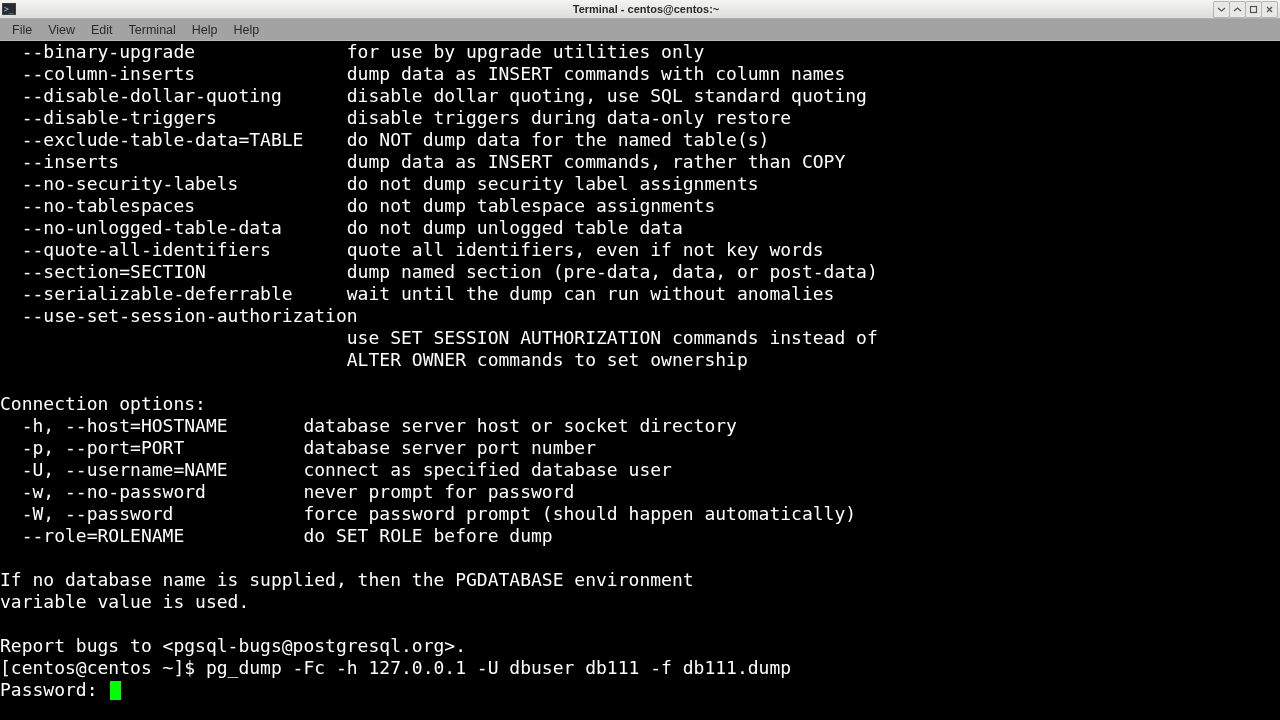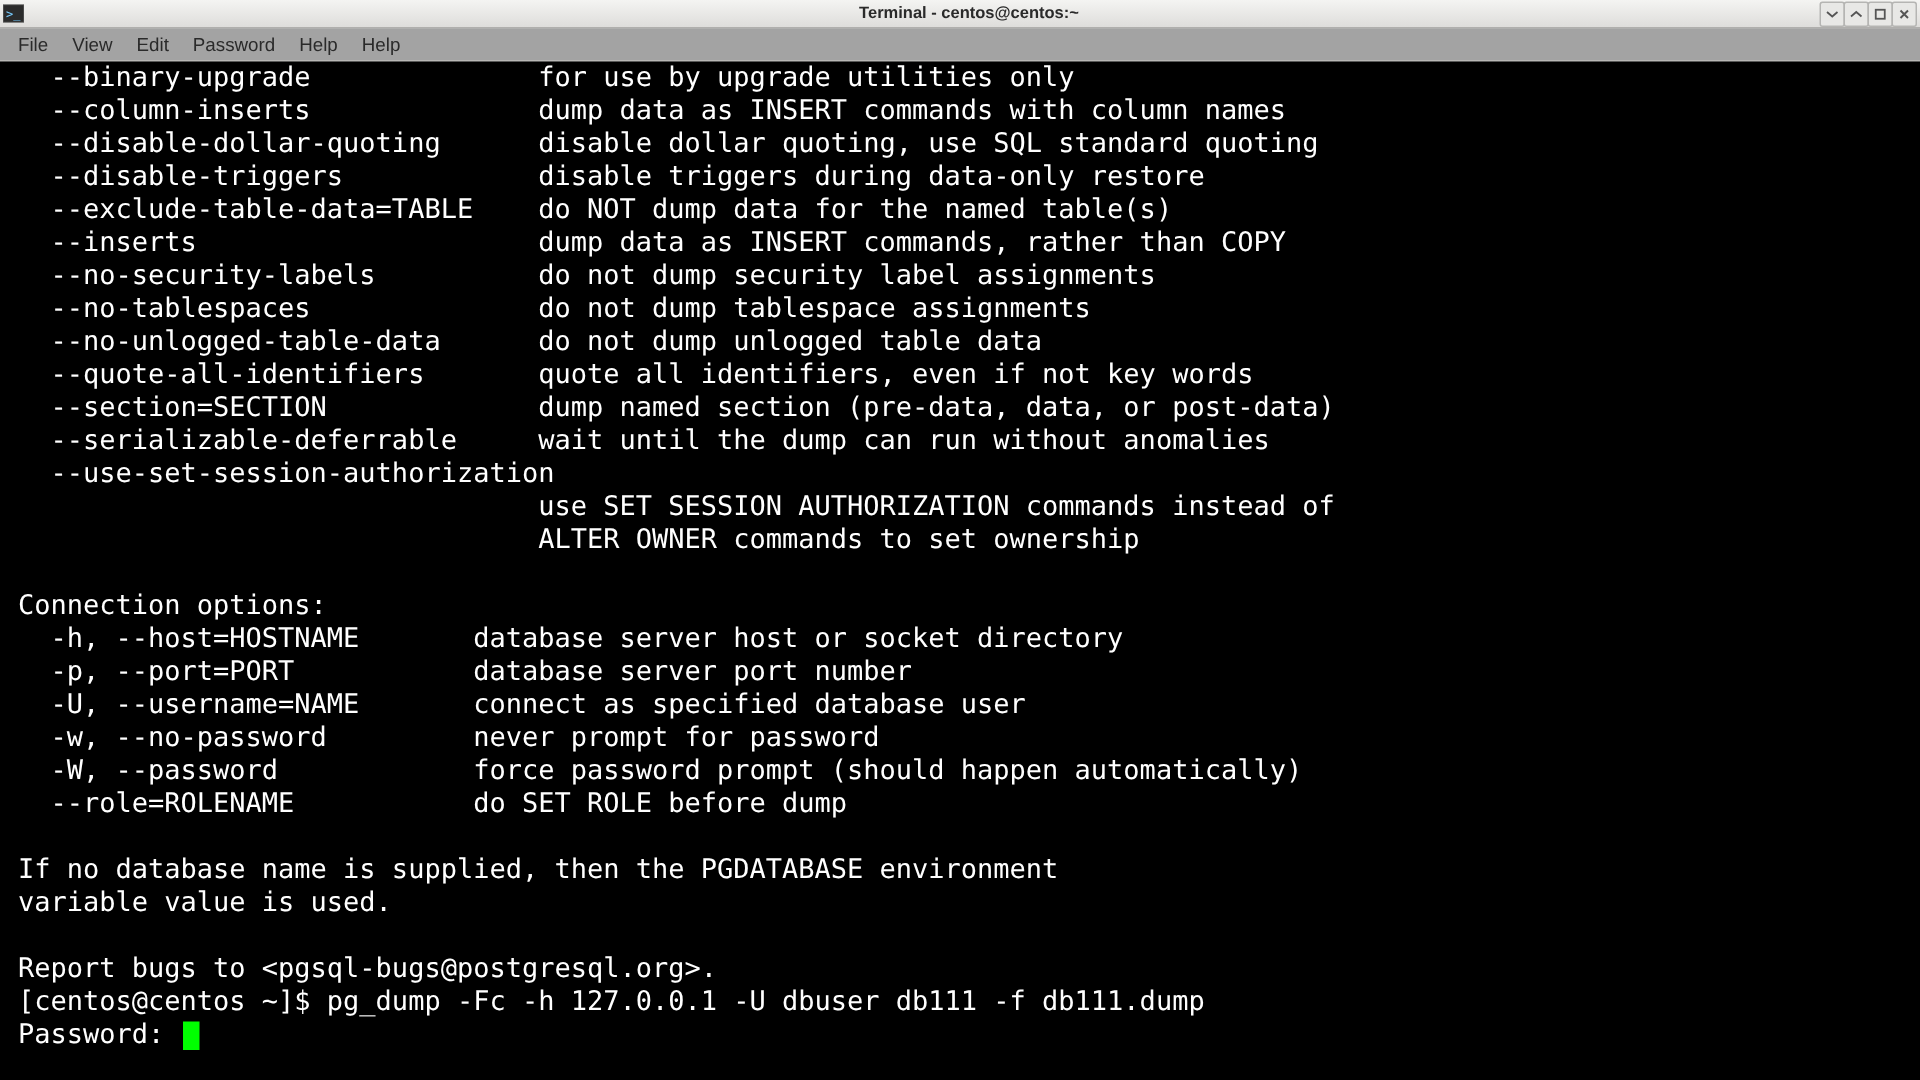--- a/index.html
+++ b/index.html
@@ -4,21 +4,21 @@
 <style>
   html,body{margin:0;padding:0;width:1280px;height:720px;overflow:hidden;font-family:sans-serif;background:#bfbfbf;}
   .titlebar{height:18px;background:linear-gradient(to bottom,#f4f4f2,#dedddb);display:flex;align-items:center;position:relative;font-size:11px;color:#2a2a2a;border-bottom:1px solid #b0afad;}
   .titlebar .icon-slot{width:18px;display:flex;align-items:center;justify-content:center;}
   .titlebar .title{position:absolute;left:12px;right:0;text-align:center;font-weight:bold;pointer-events:none;}
   .winbtns{position:absolute;right:2px;top:1px;display:flex;gap:0;}
   .winbtn{width:15px;height:15px;display:flex;align-items:center;justify-content:center;font-size:10px;color:#444;background:#e8e8e6;border:1px solid #b5b5b3;border-radius:2px;margin-left:-1px;}
   .menubar{height:21px;background:#a3a3a3;border-bottom:1px solid #b9b8b6;display:flex;align-items:center;padding:0 4px;font-size:12.5px;color:#2a2a2a;}
   .menuitem{padding:2px 8px;}
   .terminal{background:#000;color:#fff;width:1280px;height:681px;box-sizing:border-box;padding:0;font-family:"DejaVu Sans Mono","Liberation Mono",monospace;font-size:18px;line-height:22px;white-space:pre;overflow:hidden;font-weight:300;}
-  .terminal .line{white-space:pre;padding-left:12px;}
+  .terminal .line{white-space:pre;}
   .cursor{display:inline-block;width:11px;height:19px;background:#00ff00;vertical-align:text-bottom;margin-left:2px;}
 </style>
 </head>
 <body>
 
 <div class="titlebar">
   <div class="icon-slot">
     <svg width="14" height="12" viewBox="0 0 14 12">
         <rect x="0" y="0" width="14" height="12" fill="#2b2b2b" stroke="#555" stroke-width="1"></rect>
         <text x="2" y="9" font-size="8" fill="#7cf" font-family="monospace">&gt;_</text>
@@ -46,18 +46,18 @@
           <path d="M2 2 L7 7 M7 2 L2 7" stroke="#555" stroke-width="1.3"></path>
         </svg>
       </div>
   </div>
 </div>
 
 <div class="menubar">
   <div class="menuitem">File</div>
   <div class="menuitem">View</div>
   <div class="menuitem">Edit</div>
-  <div class="menuitem">Password</div>
+  <div class="menuitem">Terminal</div>
   <div class="menuitem">Help</div>
   <div class="menuitem">Help</div>
 </div>
 
 <div class="terminal"><div id="term-lines"><div class="line">  --binary-upgrade              for use by upgrade utilities only</div><div class="line">  --column-inserts              dump data as INSERT commands with column names</div><div class="line">  --disable-dollar-quoting      disable dollar quoting, use SQL standard quoting</div><div class="line">  --disable-triggers            disable triggers during data-only restore</div><div class="line">  --exclude-table-data=TABLE    do NOT dump data for the named table(s)</div><div class="line">  --inserts                     dump data as INSERT commands, rather than COPY</div><div class="line">  --no-security-labels          do not dump security label assignments</div><div class="line">  --no-tablespaces              do not dump tablespace assignments</div><div class="line">  --no-unlogged-table-data      do not dump unlogged table data</div><div class="line">  --quote-all-identifiers       quote all identifiers, even if not key words</div><div class="line">  --section=SECTION             dump named section (pre-data, data, or post-data)</div><div class="line">  --serializable-deferrable     wait until the dump can run without anomalies</div><div class="line">  --use-set-session-authorization</div><div class="line">                                use SET SESSION AUTHORIZATION commands instead of</div><div class="line">                                ALTER OWNER commands to set ownership</div><div class="line">&nbsp;</div><div class="line">Connection options:</div><div class="line">  -h, --host=HOSTNAME       database server host or socket directory</div><div class="line">  -p, --port=PORT           database server port number</div><div class="line">  -U, --username=NAME       connect as specified database user</div><div class="line">  -w, --no-password         never prompt for password</div><div class="line">  -W, --password            force password prompt (should happen automatically)</div><div class="line">  --role=ROLENAME           do SET ROLE before dump</div><div class="line">&nbsp;</div><div class="line">If no database name is supplied, then the PGDATABASE environment</div><div class="line">variable value is used.</div><div class="line">&nbsp;</div><div class="line">Report bugs to &lt;pgsql-bugs@postgresql.org&gt;.</div><div class="line">[centos@centos ~]$ pg_dump -Fc -h 127.0.0.1 -U dbuser db111 -f db111.dump</div><div class="line"><span>Password: </span><span class="cursor"></span></div></div></div>
 
 </body></html>

